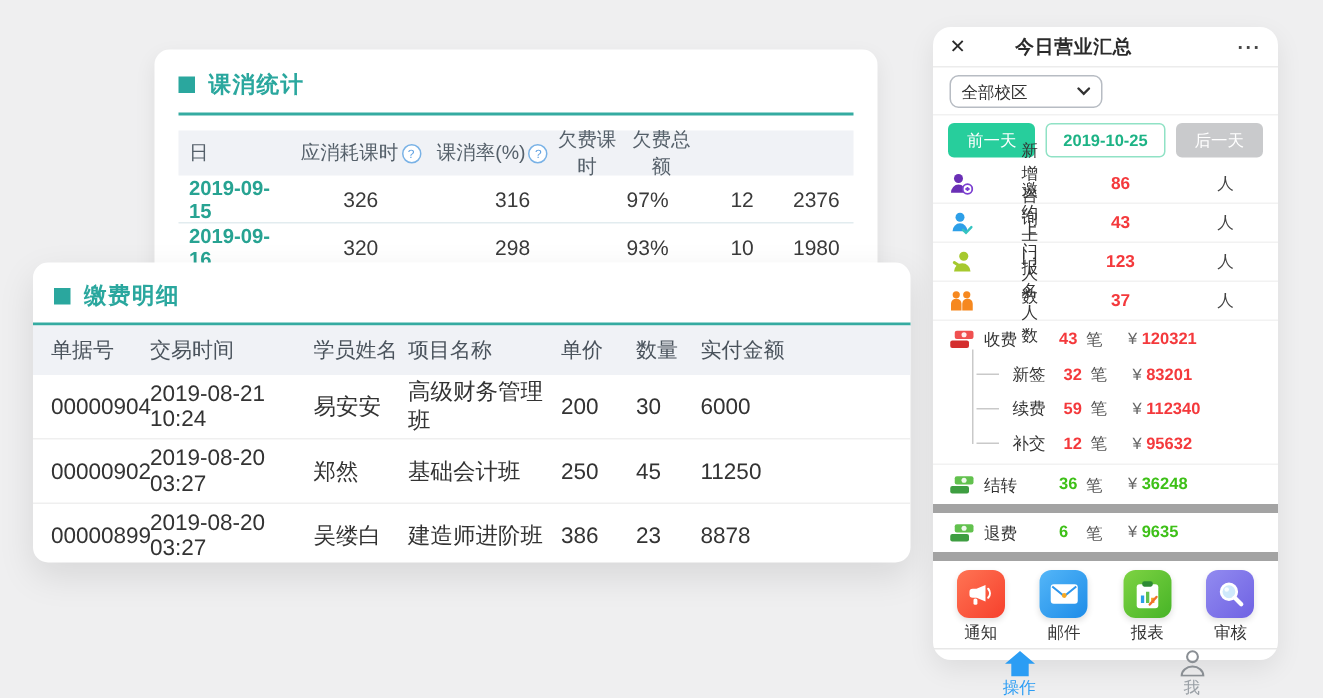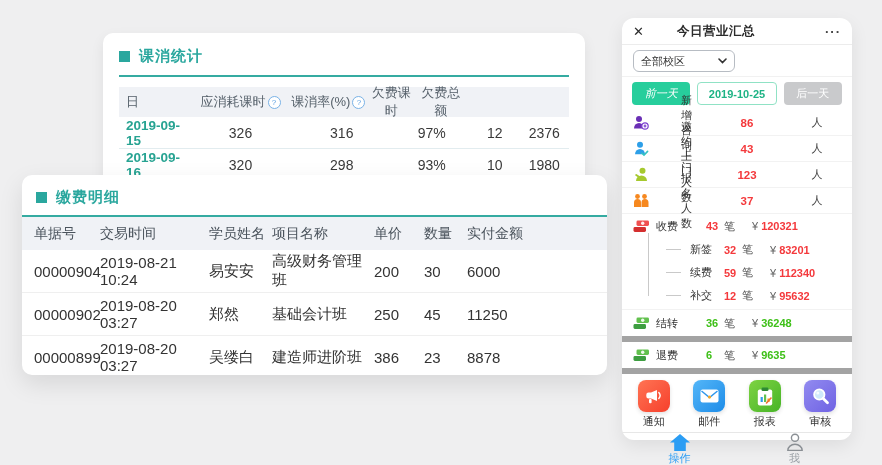--- a/index.html
+++ b/index.html
@@ -51,21 +51,21 @@
   .p-close{font-size:13px;color:#2b2b2b;font-weight:bold;cursor:default;}
   .p-title{font-size:12.5px;font-weight:bold;color:#2b2b2b;letter-spacing:.5px;margin-left:24px;}
   .p-more{margin-left:auto;font-size:13px;font-weight:bold;color:#444;letter-spacing:1px;}
   .p-select-row{padding:5px 11px 4px;border-bottom:1px solid #f1f1f1;flex:none;}
   .select-box{width:86px;height:20px;border:1px solid #b7bcc3;border-radius:6px;
     display:flex;align-items:center;justify-content:space-between;
     padding:0 7px;font-size:11px;color:#333;background:#fff;}
   .p-datenav{display:flex;gap:7px;padding:5px 10px;align-items:center;flex:none;}
   .btn{height:23px;border-radius:4px;display:flex;align-items:center;
     justify-content:center;font-size:11px;box-sizing:border-box;}
-  .btn-prev{width:62px;background:#27ce9c;color:#fff;font-style:italic;}
+  .btn-prev{width:62px;background:#27ce9c;color:#fff;}
   .date-box{width:84px;background:#fff;border:1px solid #90e2c5;color:#1db385;font-weight:bold;}
   .btn-next{width:62px;background:#c9cacc;color:#fff;}
 
   .stat-row{height:25px;display:flex;align-items:center;padding:0 11px;
     border-bottom:1px solid #f2f2f2;font-size:11px;color:#333;flex:none;gap:26px;}
   .stat-icon{width:22px;display:flex;align-items:center;}
   .stat-label{flex:1;}
   .stat-value{width:40px;text-align:center;color:#f4393c;font-weight:bold;font-size:11.5px;}
   .stat-unit{width:48px;text-align:center;color:#444;}
 
@@ -76,21 +76,21 @@
   .cnt{width:18px;color:#f4393c;font-weight:bold;}
   .cnt-unit{width:16px;color:#555;}
   .amt{margin-left:12px;display:flex;gap:3px;align-items:center;}
   .amt .yen{color:#666;}
   .amt .num{color:#f4393c;font-weight:bold;}
   .green-row .cnt,.green-row .amt .num{color:#3ec018;}
 
   .fee-children{position:relative;flex:none;border-bottom:1px solid #f2f2f2;padding-bottom:2px;}
   .fee-children::before{content:'';position:absolute;left:26px;top:-5px;bottom:13px;
     width:1px;background:#c9c9c9;}
-  .fee-child{height:23px;display:flex;align-items:center;padding-left:44px;
+  .fee-child{height:23px;display:flex;align-items:center;padding-left:29px;
     font-size:11px;color:#333;}
   .branch{width:15px;height:1px;background:#c9c9c9;margin-right:9px;flex:none;}
   .child-label{width:34px;}
   .bline{border-bottom:6px solid #a3a3a3;}
 
   .apps{display:flex;justify-content:space-around;align-items:flex-start;
     padding:6px 4px 3px;flex:none;}
   .app{display:flex;flex-direction:column;align-items:center;gap:2px;
     font-size:11px;color:#333;}
   .app-icon{width:32px;height:32px;border-radius:8px;display:flex;

